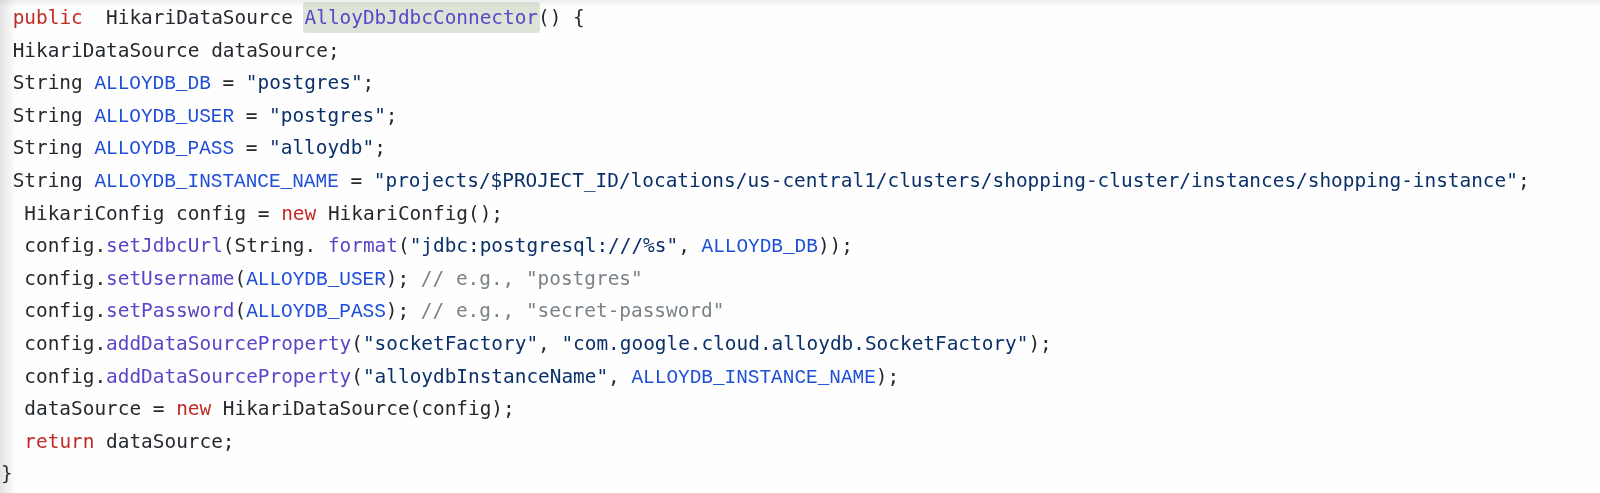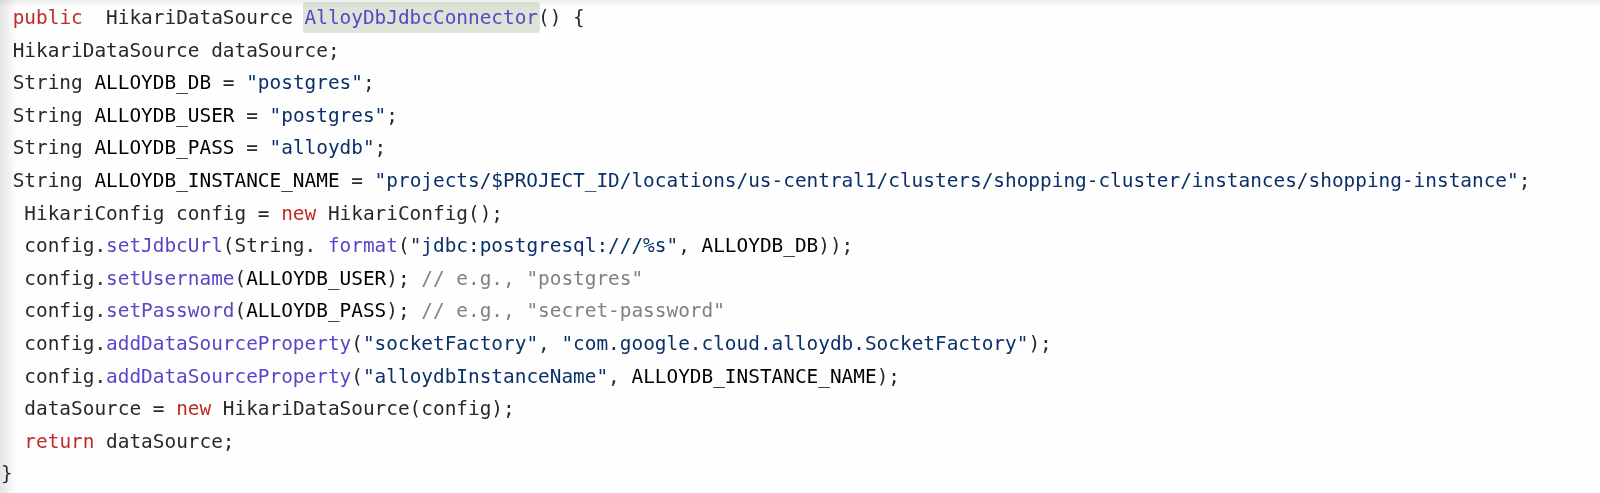--- a/index.html
+++ b/index.html
@@ -20,21 +20,21 @@
   }
   pre.code{
     margin:0;padding:2px 0 0 1px;
     font-size:19.4px;line-height:32.6px;
     white-space:pre;
     color:#24292e;
   }
   .line{height:32.6px;}
   .tok-pln{color:#24292e;}
   .tok-kwd{color:#bf2b27;}
-  .tok-con{color:#000000;}
+  .tok-con{color:#1d4ed8;font-family:Liberation Mono, monospace;}
   .tok-str{color:#0a3069;}
   .tok-com{color:#7a8288;}
   .tok-fun{color:#5b44c8;}
   .hl{
     background:#dce3d7;
     border-radius:3px;
     padding:4px 2px;
     margin:0 -2px;
   }
 </style>

